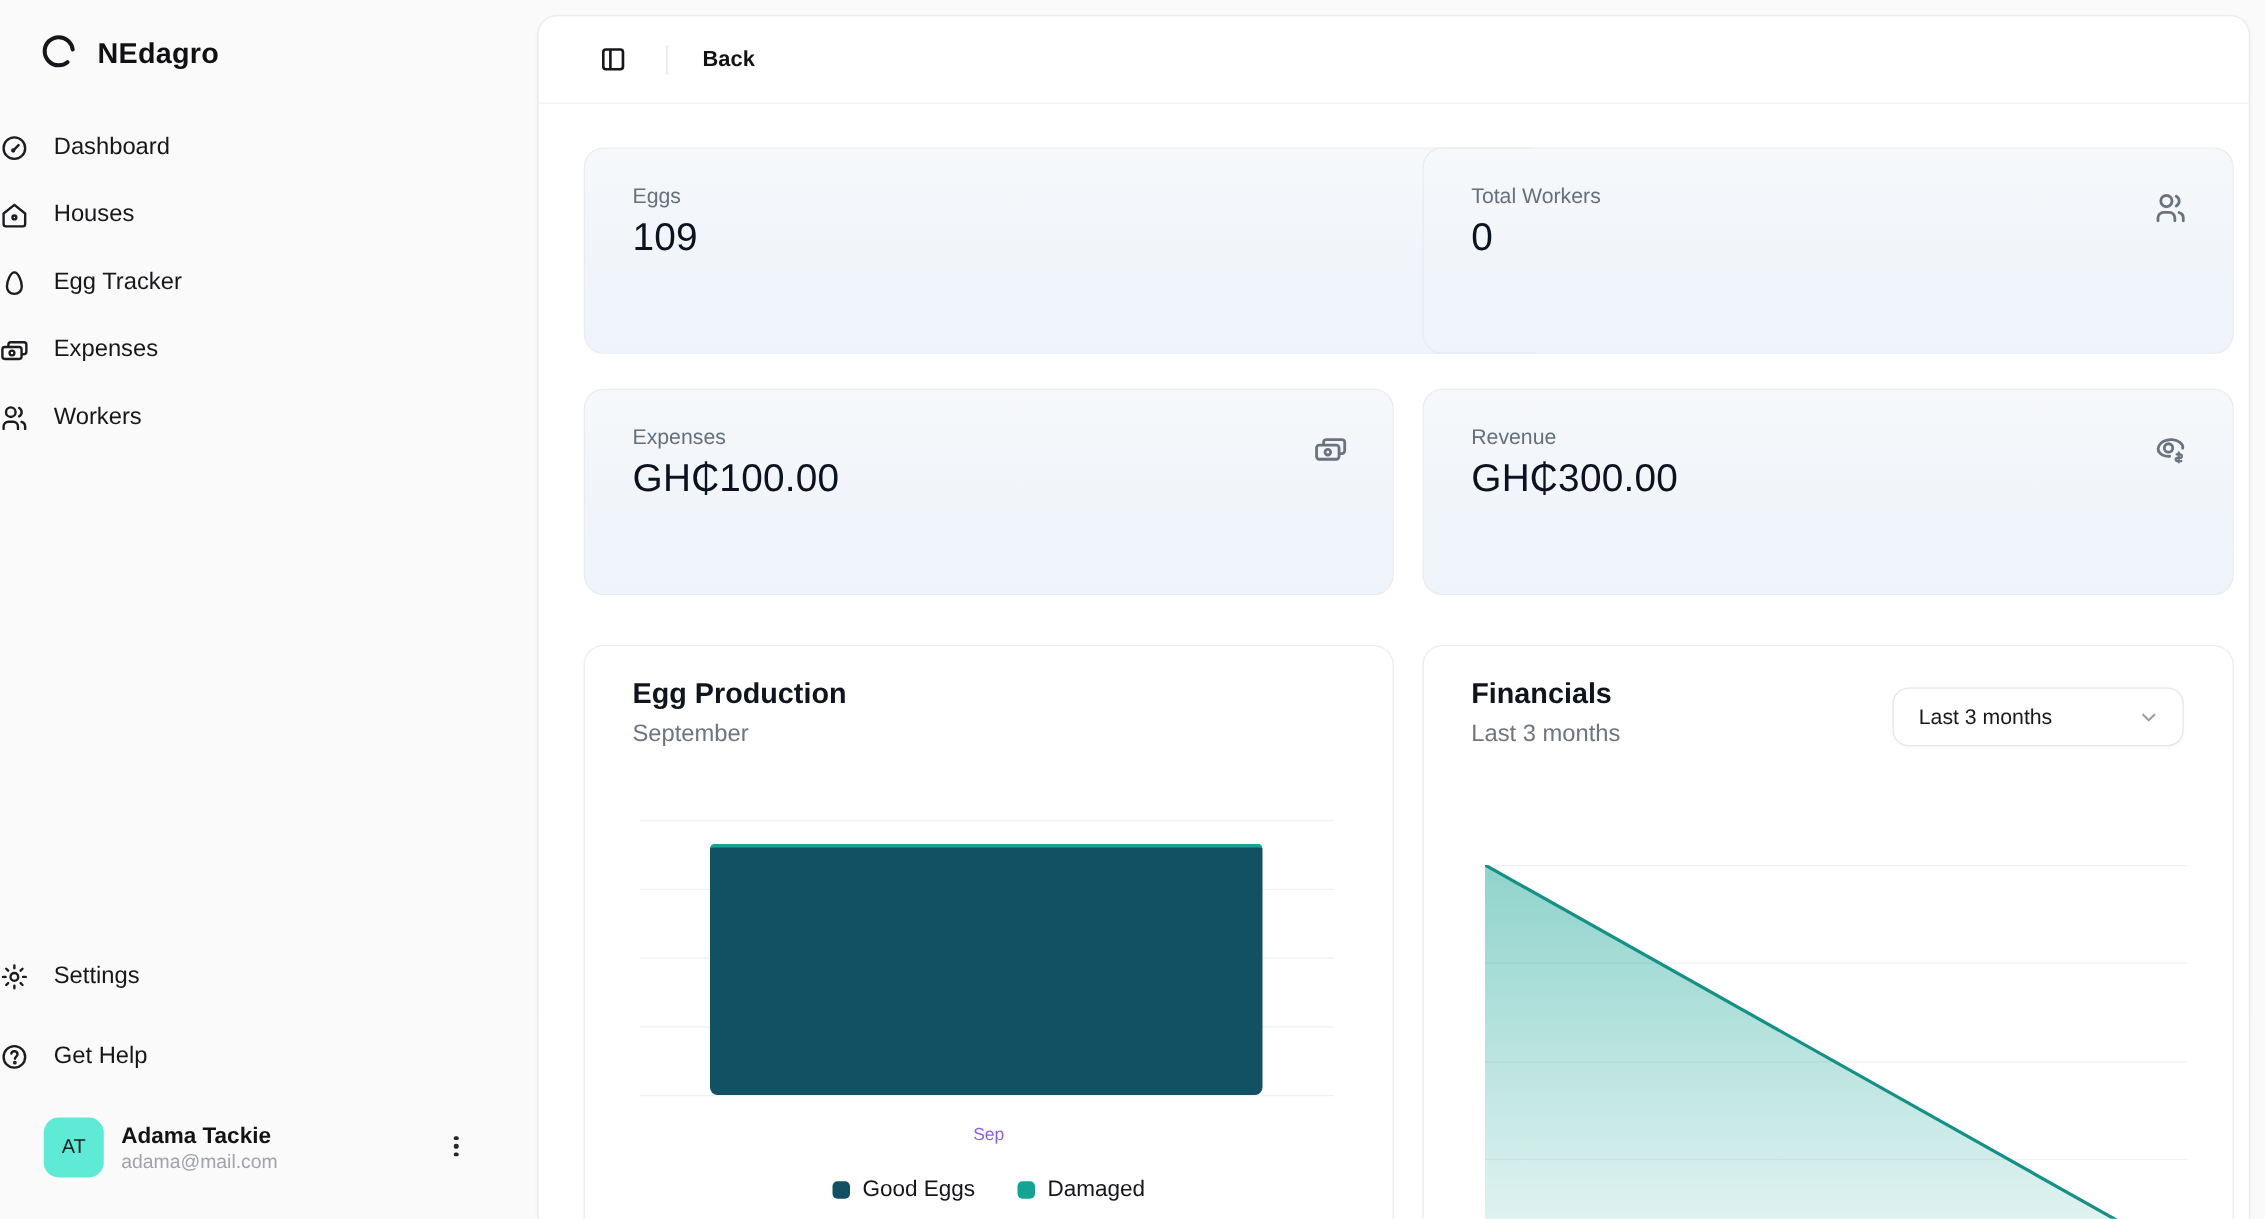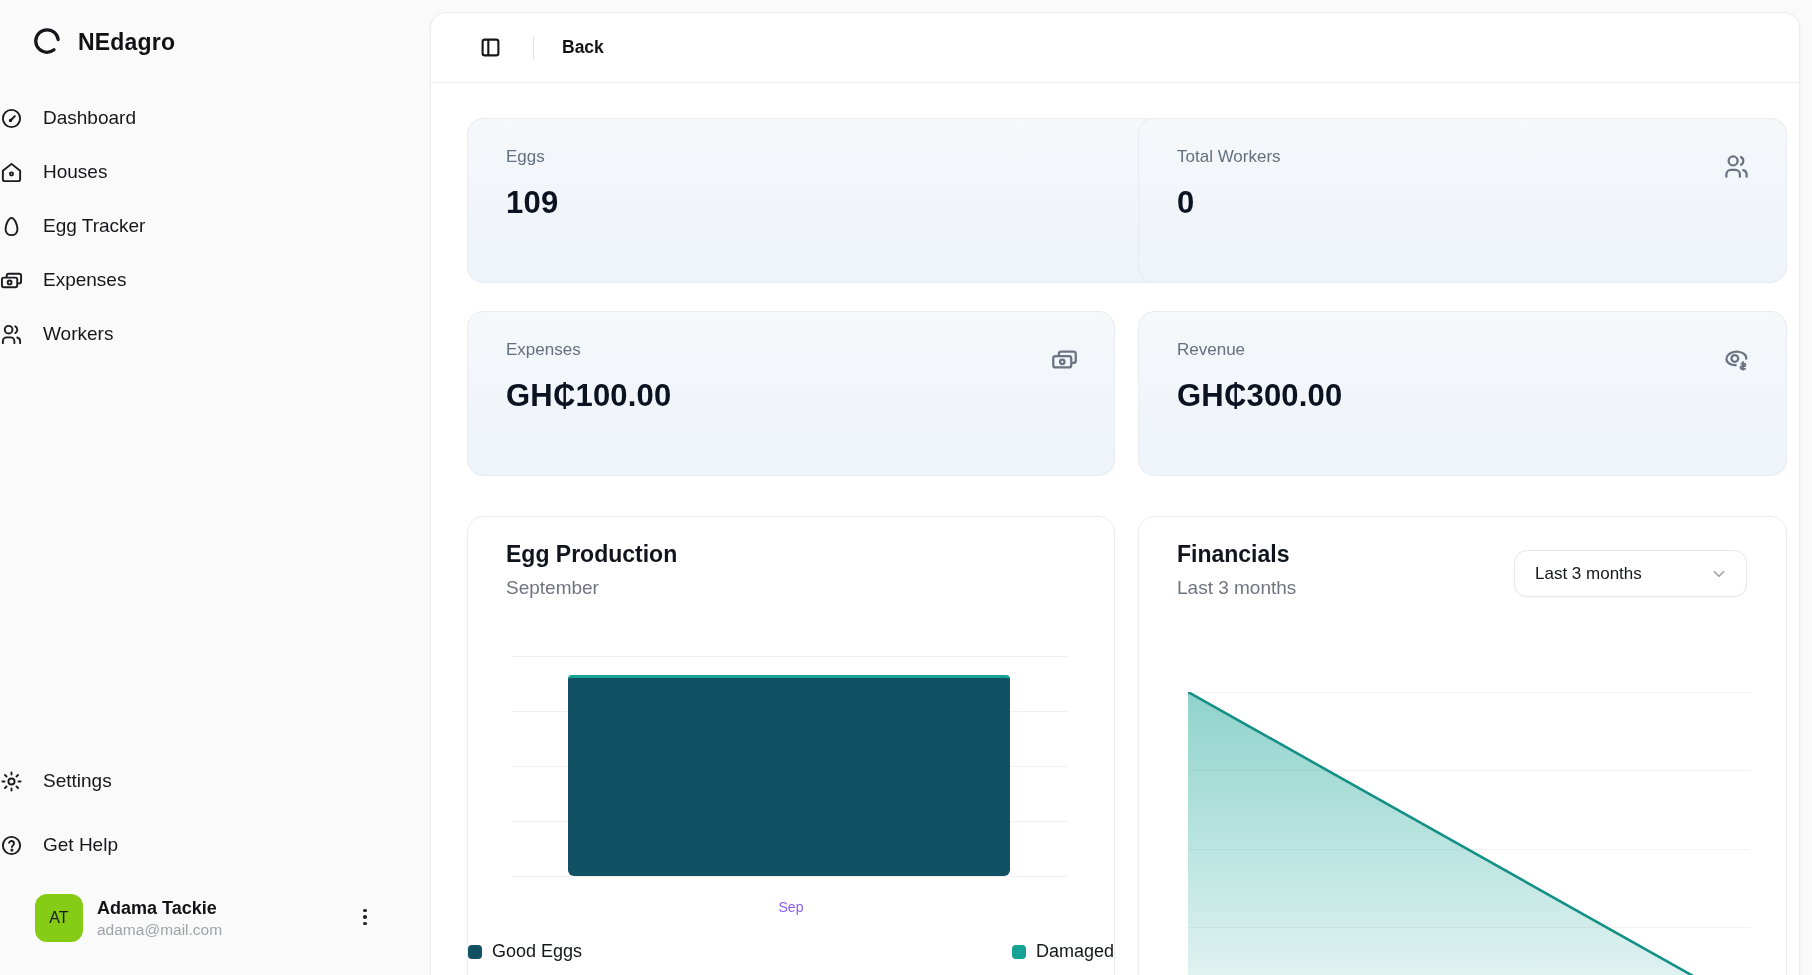--- a/index.html
+++ b/index.html
@@ -19,42 +19,42 @@
   .nav { position:absolute; left:0; top:91px; width:100%; }
   .nav-item { height:54px; display:flex; align-items:center; gap:20px; cursor:pointer; }
   .nav-item .nico { width:23px; height:23px; color:#1c1c20; flex:0 0 auto; }
   .nav-item .nlabel { font-size:19px; color:#17171b; }
 
   .nav-footer { position:absolute; left:0; top:754px; width:100%; }
   .nav-footer .nav-item { height:54px; }
   .nav-footer .nav-item + .nav-item { margin-top:10px; }
 
   .user-row { position:absolute; left:35px; top:893px; width:370px; height:50px; display:flex; align-items:center; }
-  .avatar { width:48px; height:48px; border-radius:12px; background:#84cc16; display:flex; align-items:center; justify-content:center;
+  .avatar { width:48px; height:48px; border-radius:12px; background:#5eead4; display:flex; align-items:center; justify-content:center;
             font-size:16px; color:#1b1b1f; }
   .user-meta { margin-left:14px; }
   .user-name { font-size:18px; font-weight:700; color:#131316; }
   .user-email { font-size:15.5px; color:#a0a3ab; margin-top:2px; }
   .kebab { position:absolute; right:28px; top:10px; width:24px; height:28px; display:flex; flex-direction:column;
            align-items:center; justify-content:center; gap:3px; cursor:pointer; }
   .kebab i { width:3.6px; height:3.6px; border-radius:50%; background:#26262a; }
 
   
   .main { position:absolute; left:430px; top:12px; width:1370px; height:1200px; background:#ffffff;
           border:1px solid #ececee; border-radius:16px; box-shadow:0 1px 3px rgba(0,0,0,.05); }
   .topbar { height:70px; display:flex; align-items:center; padding-left:42px; border-bottom:1px solid #eef0f2; }
   .panel-toggle { width:34px; height:34px; display:flex; align-items:center; justify-content:center; border-radius:8px; cursor:pointer; color:#17171b; }
   .topbar-divider { width:1px; height:24px; background:#e4e4e7; margin:0 28px 0 26px; }
   .back-label { font-size:17.5px; font-weight:700; color:#131316; }
 
   
   .stat-card { position:absolute; height:165px; border-radius:16px; border:1px solid #e7ecf2;
                background:linear-gradient(180deg,#f6f8fa 0%,#f1f5fa 55%,#eef4fa 100%); }
   .stat-card .slabel { position:absolute; left:38px; top:28px; font-size:17px; color:#64707e; }
-  .stat-card .svalue { position:absolute; left:38px; top:66px; font-size:31px; font-weight:700; color:#0c1220; letter-spacing:.2px; }
+  .stat-card .svalue { position:absolute; left:38px; top:53px; font-size:31px; font-weight:400; color:#0c1220; letter-spacing:.2px; }
   .stat-card .sicon { position:absolute; right:36px; top:34px; width:27px; height:27px; color:#6b7280; }
 
   #card-eggs { left:36px; top:105px; width:772px; }
   #card-workers { left:707px; top:105px; width:649px; }
   #card-expenses { left:36px; top:298px; width:648px; }
   #card-revenue { left:707px; top:298px; width:649px; }
 
   
   .chart-card { position:absolute; top:503px; height:600px; border-radius:16px; border:1px solid #ebedf0; background:#fff;
                 box-shadow:0 1px 2px rgba(0,0,0,.03); }
@@ -62,21 +62,21 @@
   #card-financials { left:707px; width:649px; }
   .chart-title { position:absolute; left:38px; top:24px; font-size:23px; font-weight:800; color:#10141c; }
   .chart-subtitle { position:absolute; left:38px; top:60px; font-size:19px; color:#6e7480; }
 
   
   .egg-plot { position:absolute; left:44px; top:139px; width:555px; height:220px; }
   .gridline { position:absolute; left:0; width:100%; height:1px; background:#f0f1f3; }
   .egg-bar { position:absolute; left:56px; width:442px; top:19px; height:201px;
              background:#125064; border-top:3px solid #16a394; border-radius:4px 4px 6px 6px; }
   .x-tick { position:absolute; left:0; width:100%; top:382px; text-align:center; font-size:14px; color:#8b5cf6; }
-  .legend { position:absolute; left:0; top:424px; width:100%; display:flex; justify-content:space-between; gap:34px; }
+  .legend { position:absolute; left:0; top:424px; width:100%; display:flex; justify-content:center; gap:34px; }
   .legend-item { display:flex; align-items:center; gap:10px; font-size:18px; color:#14161a; }
   .legend-swatch { width:14px; height:14px; border-radius:4px; }
 
   
   .range-select { position:absolute; left:375px; top:33px; width:233px; height:47px; border:1px solid #e5e7eb; border-radius:13px;
                   background:#fff; display:flex; align-items:center; padding:0 18px 0 20px; cursor:pointer;
                   box-shadow:0 1px 2px rgba(0,0,0,.03); }
   .range-select .rtext { font-size:17px; color:#17181c; flex:1; }
   .range-select .chev { width:18px; height:18px; color:#9aa0aa; }
   .fin-plot { position:absolute; left:49px; top:175px; width:562px; height:425px; }

